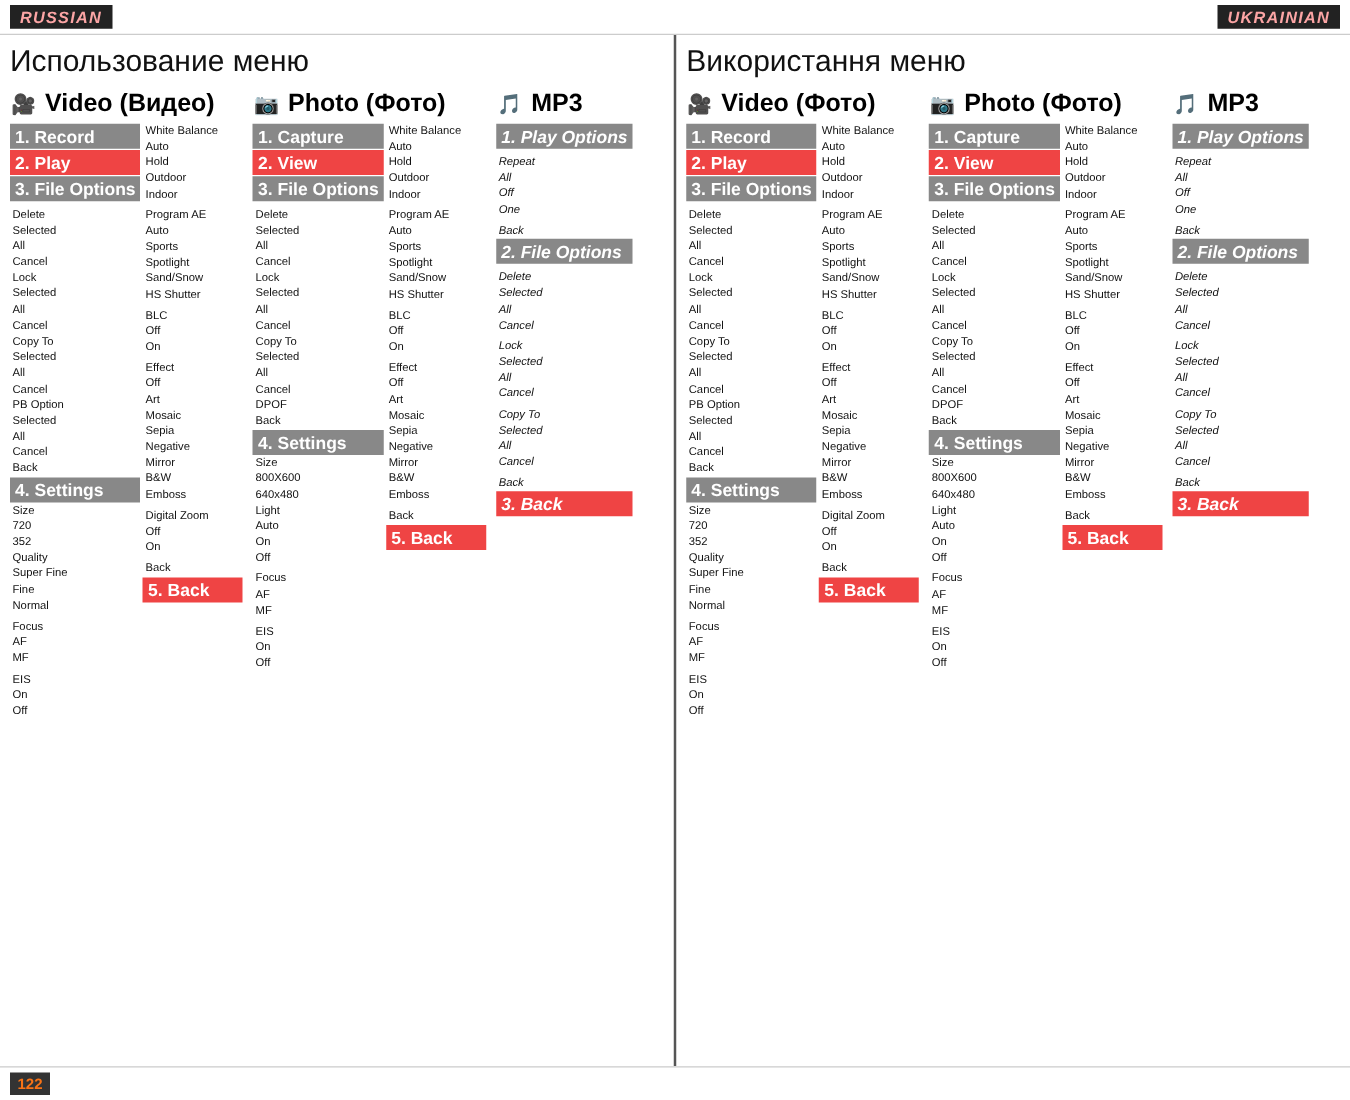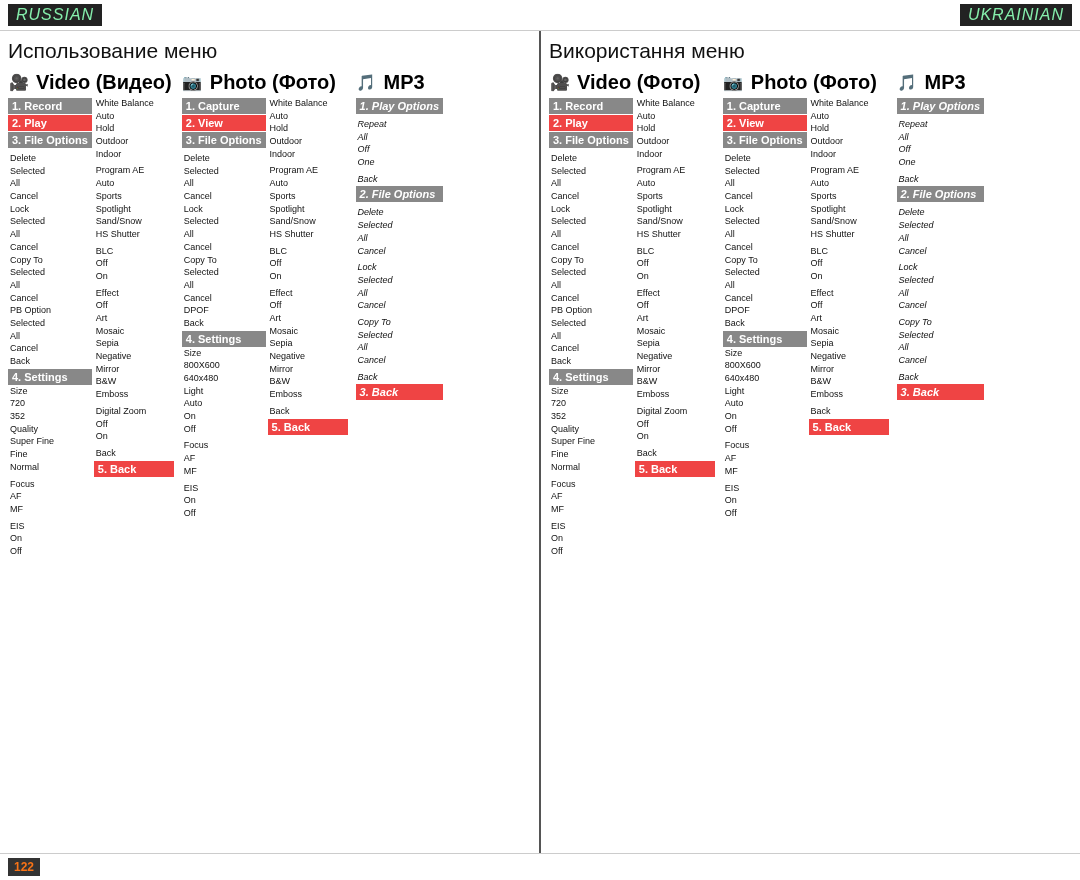--- a/index.html
+++ b/index.html
@@ -22,24 +22,24 @@
     
     .header-bar {
       display: flex;
       justify-content: space-between;
       align-items: center;
       padding: 4px 8px;
       border-bottom: 1px solid #ccc;
     }
 
     .lang-badge {
-      font-size: 16px;
-      font-weight: 400;
+      font-size: 13px;
+      font-weight: 700;
       font-style: italic;
-      color: #86efac;
+      color: #fca5a5;
       background: #222;
       padding: 2px 8px;
       letter-spacing: 1px;
     }
 
     
     .main-content {
       display: flex;
       flex: 1;
       overflow: hidden;
@@ -50,21 +50,21 @@
       flex: 1;
       padding: 8px;
       overflow: hidden;
     }
 
     .panel-left {
       border-right: 2px solid #555;
     }
 
     .panel-title {
-      font-size: 21px;
+      font-size: 24px;
       font-weight: 400;
       margin-bottom: 8px;
       color: #111;
     }
 
     
     .section-header {
       display: flex;
       align-items: center;
       gap: 6px;
@@ -105,21 +105,21 @@
     }
 
     .menu-col-wide {
       min-width: 80px;
     }
 
     
     .menu-btn {
       background: #888;
       color: #fff;
-      font-size: 11px;
+      font-size: 14px;
       font-weight: 700;
       padding: 2px 4px;
       text-align: left;
       border: none;
       display: block;
       width: 100%;
     }
 
     .menu-btn-dark {
       background: #ef4444;

